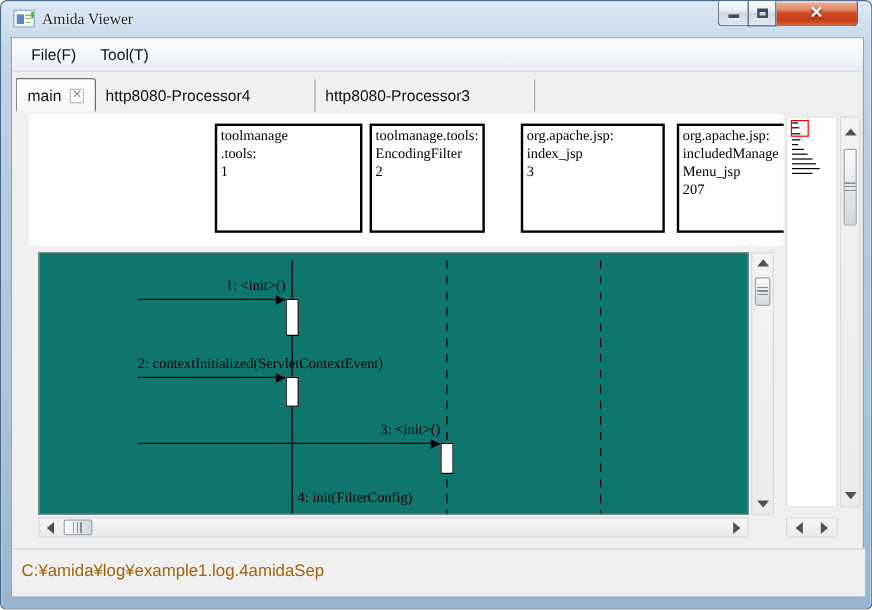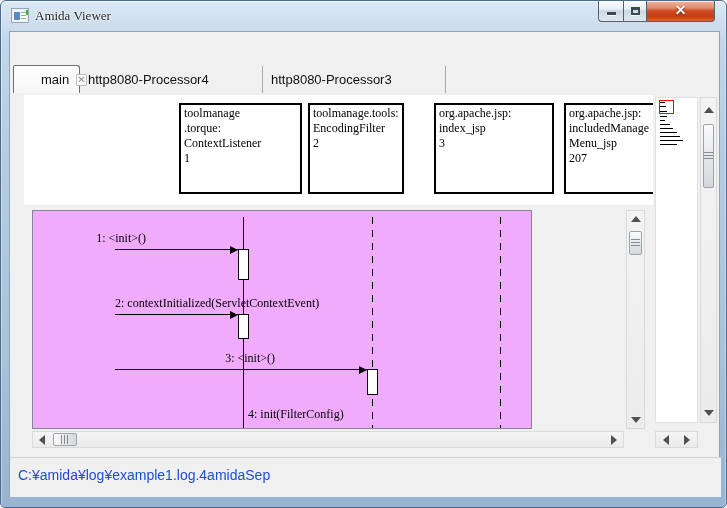--- a/index.html
+++ b/index.html
@@ -45,40 +45,40 @@
     background:#f0f0f0; border:1px solid #8ea4b8; border-bottom-color:#7d95ac; }
 
   .menubar { position:absolute; left:0; top:0; width:100%; height:28px;
     background:linear-gradient(180deg,#fcfdfe 0%,#f3f6f9 55%,#e9edf2 100%);
     border-bottom:1px solid #d5dbe2; display:flex; align-items:center; padding-left:6px; }
   .menu-item { font-size:13px; color:#111; padding:4px 10px; }
 
   .tabbar { position:absolute; left:0; top:28px; width:100%; height:33px; }
   .tab { position:absolute; bottom:0; height:28px; font-size:13px; color:#111;
     display:flex; align-items:center; }
-  .tab.active { left:3px; width:67px; padding-left:27px;
+  .tab.active { left:3px; width:67px; padding-left:9px;
     background:linear-gradient(180deg,#ffffff 0%,#f6f6f6 100%);
     border:1px solid #6f6f6f; border-bottom:none; border-radius:2px 3px 0 0; }
   .tab.inactive { padding-left:8px; border-right:1px solid #a8a8a8; height:27px; }
   .tab-close { display:inline-block; margin-left:7px; width:12px; height:12px; line-height:10px;
     text-align:center; color:#8f8f8f; font-size:10px; border:1px solid #bcbcbc; border-radius:1px;
     background:#fdfdfd; }
 
   .page { position:absolute; left:12px; top:61px; width:711px; height:364px;font-family:Liberation Serif, serif; }
 
   
   .strip { position:absolute; left:2px; top:2px; width:629px; height:110px;
     background:#ffffff; overflow:hidden; }
   .obj-box { position:absolute; top:8px; height:91px; background:#fff;
     border:2px solid #000; padding:1px 3px; font-size:12px; line-height:15px;
     color:#000; white-space:nowrap; overflow:hidden; }
 
   
-  .diagram { position:absolute; left:10px; top:117px; width:500px; height:219px;
-    background:#f0abfc; border:1px solid #828790; overflow:hidden; }
+  .diagram { position:absolute; left:10px; top:117px; width:592px; height:219px;
+    background:#0f766e; border:1px solid #828790; overflow:hidden; }
   .lifeline { position:absolute; top:6px; bottom:0; width:1px; }
   .lifeline.solid { background:#000; }
   .lifeline.dashed { background:repeating-linear-gradient(180deg,#000 0 7px,transparent 7px 13px); }
   .activation { position:absolute; width:11px; background:#fff; border:1px solid #000; }
   .msg-line { position:absolute; height:1px; background:#000; }
   .msg-head { position:absolute; width:0; height:0; border-top:4px solid transparent;
     border-bottom:4px solid transparent; border-left:8px solid #000; }
   .msg-label { position:absolute; font-size:12px; color:#000; white-space:nowrap; }
 
   
@@ -101,21 +101,21 @@
     border:1px solid #9da4ab; border-radius:2px; }
   .sb-thumb.h { background:linear-gradient(90deg,#fbfbfb,#e2e5e8 60%,#d4d8dc); }
   .grip-v { position:absolute; left:50%; top:50%; width:9px; height:8px; margin:-4px 0 0 -5px;
     background:repeating-linear-gradient(180deg,#878c91 0 1px,transparent 1px 3px); }
   .grip-h { position:absolute; left:50%; top:50%; width:8px; height:9px; margin:-5px 0 0 -4px;
     background:repeating-linear-gradient(90deg,#878c91 0 1px,transparent 1px 3px); }
 
   
   .statusbar { position:absolute; left:0; top:425px; width:711px; height:40px;
     border-top:1px solid #d2d2d2; background:#f0f0f0; }
-  .status-text { position:absolute; left:8px; top:9px; font-size:14px; color:#1d4ed8; }
+  .status-text { position:absolute; left:8px; top:9px; font-size:14px; color:#a16207; }
 </style>
 </head>
 <body>
 
 <div class="window">
 
   <div class="titlebar">
     <div class="app-icon">
       <div class="ic-blue"></div>
       <div class="ic-lines"></div>
@@ -130,41 +130,44 @@
         <div class="glyph-max"></div>
       </div>
       <div class="cap-btn close">
         <div class="glyph-close">✕</div>
       </div>
     </div>
   </div>
 
   <div class="client">
 
+    <div class="menubar">
+      <div class="menu-item">File(F)</div>
+      <div class="menu-item">Tool(T)</div>
+    </div>
 
     <div class="tabbar">
       <div class="tab active">
         <span>main</span>
         <span class="tab-close">✕</span>
       </div>
       <div class="tab inactive" style="left:70px; width:183px;">
         <span>http8080-Processor4</span>
       </div>
       <div class="tab inactive" style="left:253px; width:183px;">
         <span>http8080-Processor3</span>
       </div>
     </div>
 
     <div class="page">
 
       <div class="strip">
         <div class="obj-box" style="left:155px; width:123px;">
           <div>toolmanage</div>
-          <div>.torque:</div>
-          <div>ContextListener</div>
+          <div>.tools:</div>
           <div>1</div>
         </div>
         <div class="obj-box" style="left:284px; width:96px;">
           <div>toolmanage.tools:</div>
           <div>EncodingFilter</div>
           <div>2</div>
         </div>
         <div class="obj-box" style="left:410px; width:120px;">
           <div>org.apache.jsp:</div>
           <div>index_jsp</div>

